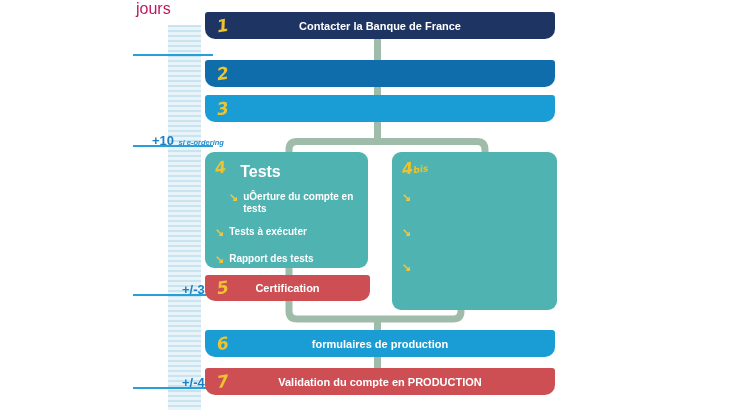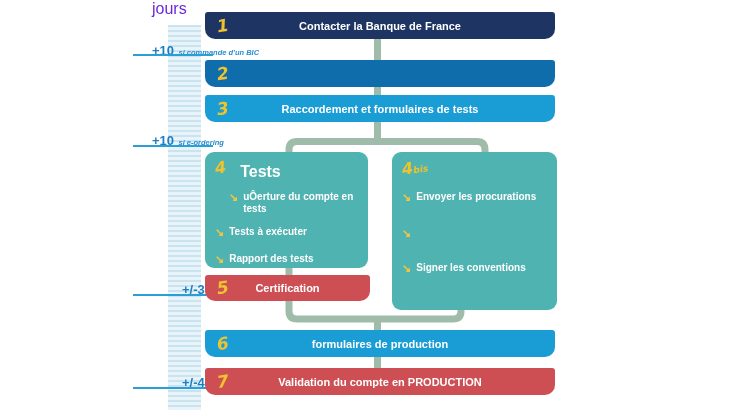--- a/index.html
+++ b/index.html
@@ -1,21 +1,21 @@
 <!DOCTYPE html>
 <html><head>
 <meta charset="utf-8">
 <style>
   html,body{margin:0;padding:0;background:#fff;}
   .stage{position:relative;width:730px;height:410px;background:#fff;overflow:hidden;
          font-family:"Liberation Sans",sans-serif;}
   
   .ruler{position:absolute;left:168px;top:25px;width:33px;height:385px;z-index:0;
          background:repeating-linear-gradient(to bottom,#c9e4ef 0 2px,#e9f4fa 2px 5px);}
-  .jours{position:absolute;left:152px;top:0px;font-size:16px;color:#6d28d9;z-index:1;}
+  .jours{position:absolute;left:136px;top:0px;font-size:16px;color:#be185d;z-index:1;}
   .marker-line{position:absolute;left:133px;width:80px;height:2px;background:#2a9fd6;z-index:1;}
   .marker-label{position:absolute;z-index:1;white-space:nowrap;}
   .marker-big{color:#1b7ec5;font-weight:bold;font-size:13px;}
   .marker-small{color:#2b8fce;font-style:italic;font-size:7.5px;font-weight:bold;}
   .align-right{width:62px;text-align:right;}
   
   .connectors{position:absolute;left:0;top:0;z-index:1;}
   
   .bar{position:absolute;left:205px;width:350px;height:27px;z-index:2;
        border-radius:3px 3px 10px 10px;display:flex;align-items:center;justify-content:center;
@@ -40,24 +40,20 @@
   .arrow{color:#f5c63c;flex:none;margin-right:5px;font-size:11px;line-height:1.1;}
 </style>
 </head>
 <body>
 
 <div class="stage">
 
   <div class="ruler"></div>
   <div class="jours">jours</div>
 
-  <div class="marker-label" style="left:152px;top:41px;">
-    <span class="marker-big">+10</span>
-    <span class="marker-small">si commande d'un BIC</span>
-  </div>
   <div class="marker-line" style="top:54px;"></div>
 
   <div class="marker-label" style="left:152px;top:131px;text-align:center;">
     <span class="marker-big">+10</span>
     <span class="marker-small">si e-ordering</span>
   </div>
   <div class="marker-line" style="top:145px;"></div>
 
   <div class="marker-label align-right" style="left:150px;top:280px;">
     <span class="marker-big">+/-30</span>
@@ -83,21 +79,20 @@
     <span class="num">1</span>
     <span>Contacter la Banque de France</span>
   </div>
 
   <div class="bar bar-blue" style="top:60px;">
     <span class="num">2</span>
   </div>
 
   <div class="bar bar-lblue" style="top:95px;">
     <span class="num">3</span>
-    <span>Raccordement et formulaires de tests</span>
   </div>
 
   <div class="tealbox" style="left:205px;top:152px;width:163px;height:116px;">
     <div class="box-head">
       <span class="box-num">4</span>
       <span class="box-title">Tests</span>
     </div>
     <div class="box-item" style="margin-top:8px;margin-left:14px;">
       <span class="arrow">↘</span>
       <span>uÔerture du compte en tests</span>
@@ -111,28 +106,26 @@
       <span>Rapport des tests</span>
     </div>
   </div>
 
   <div class="tealbox" style="left:392px;top:152px;width:165px;height:158px;">
     <div class="box-head">
       <span class="box-num"><span>4</span><span class="suffix">bis</span></span>
     </div>
     <div class="box-item" style="margin-top:15px;">
       <span class="arrow">↘</span>
-      <span>Envoyer les procurations</span>
     </div>
     <div class="box-item" style="margin-top:23px;">
       <span class="arrow">↘</span>
     </div>
     <div class="box-item" style="margin-top:23px;">
       <span class="arrow">↘</span>
-      <span>Signer les conventions</span>
     </div>
   </div>
 
   <div class="bar bar-red" style="top:275px;width:165px;height:26px;">
     <span class="num">5</span>
     <span>Certification</span>
   </div>
 
   <div class="bar bar-lblue" style="top:330px;">
     <span class="num">6</span>

